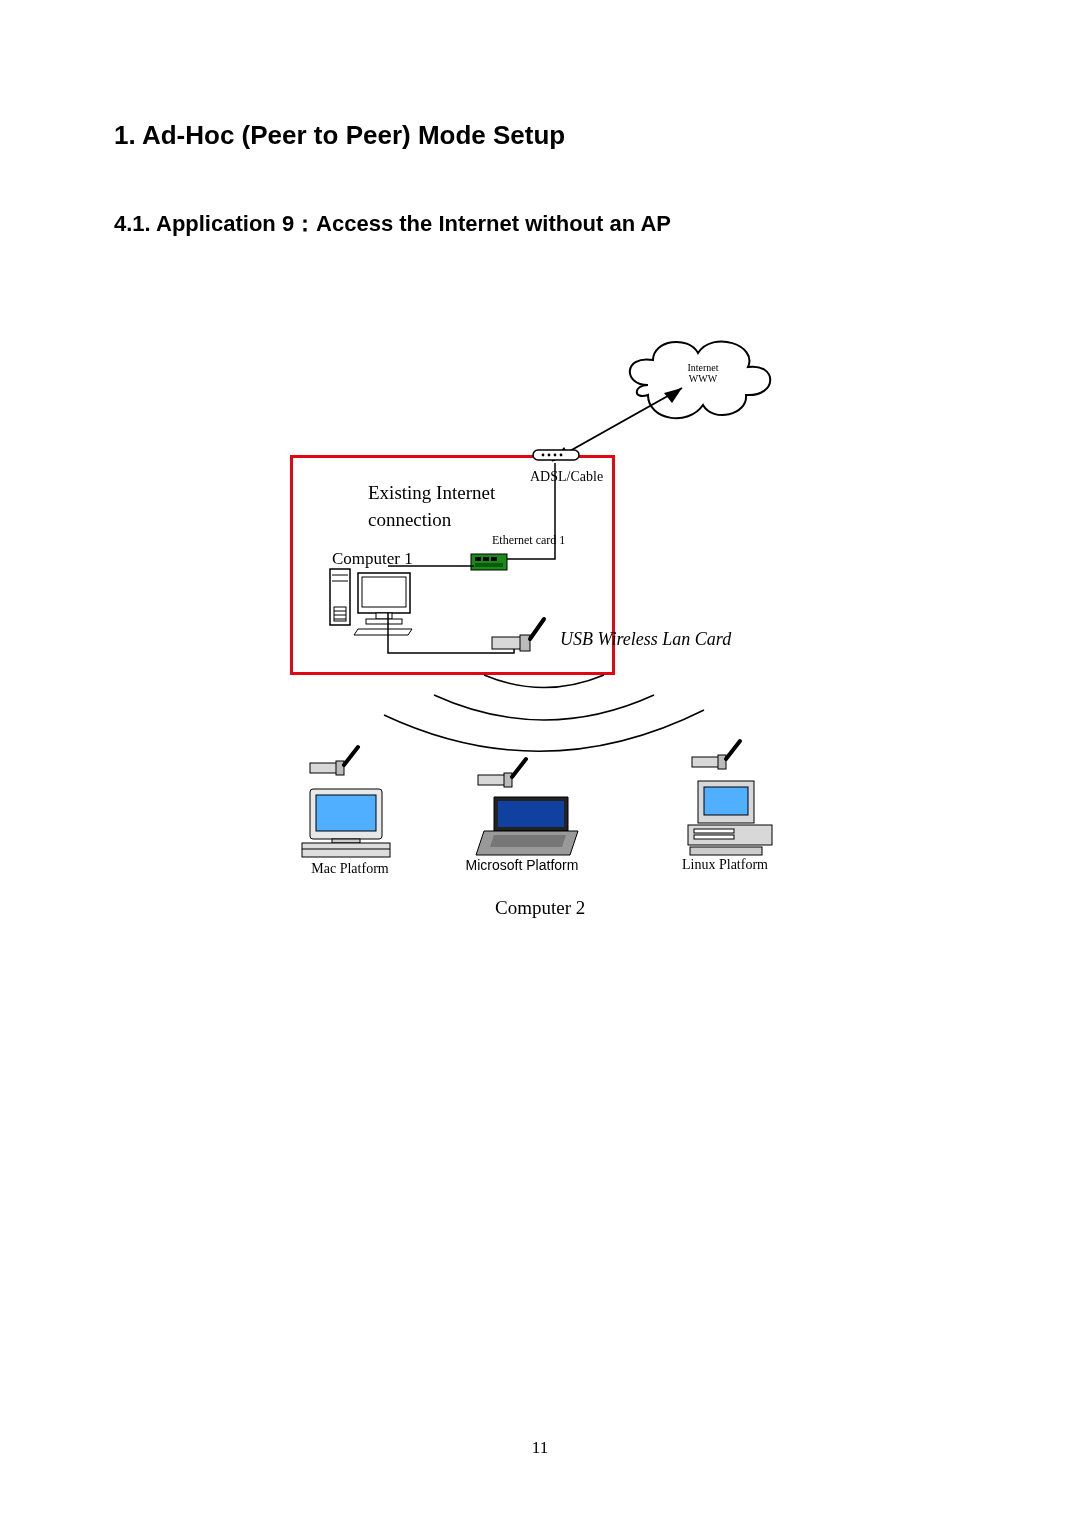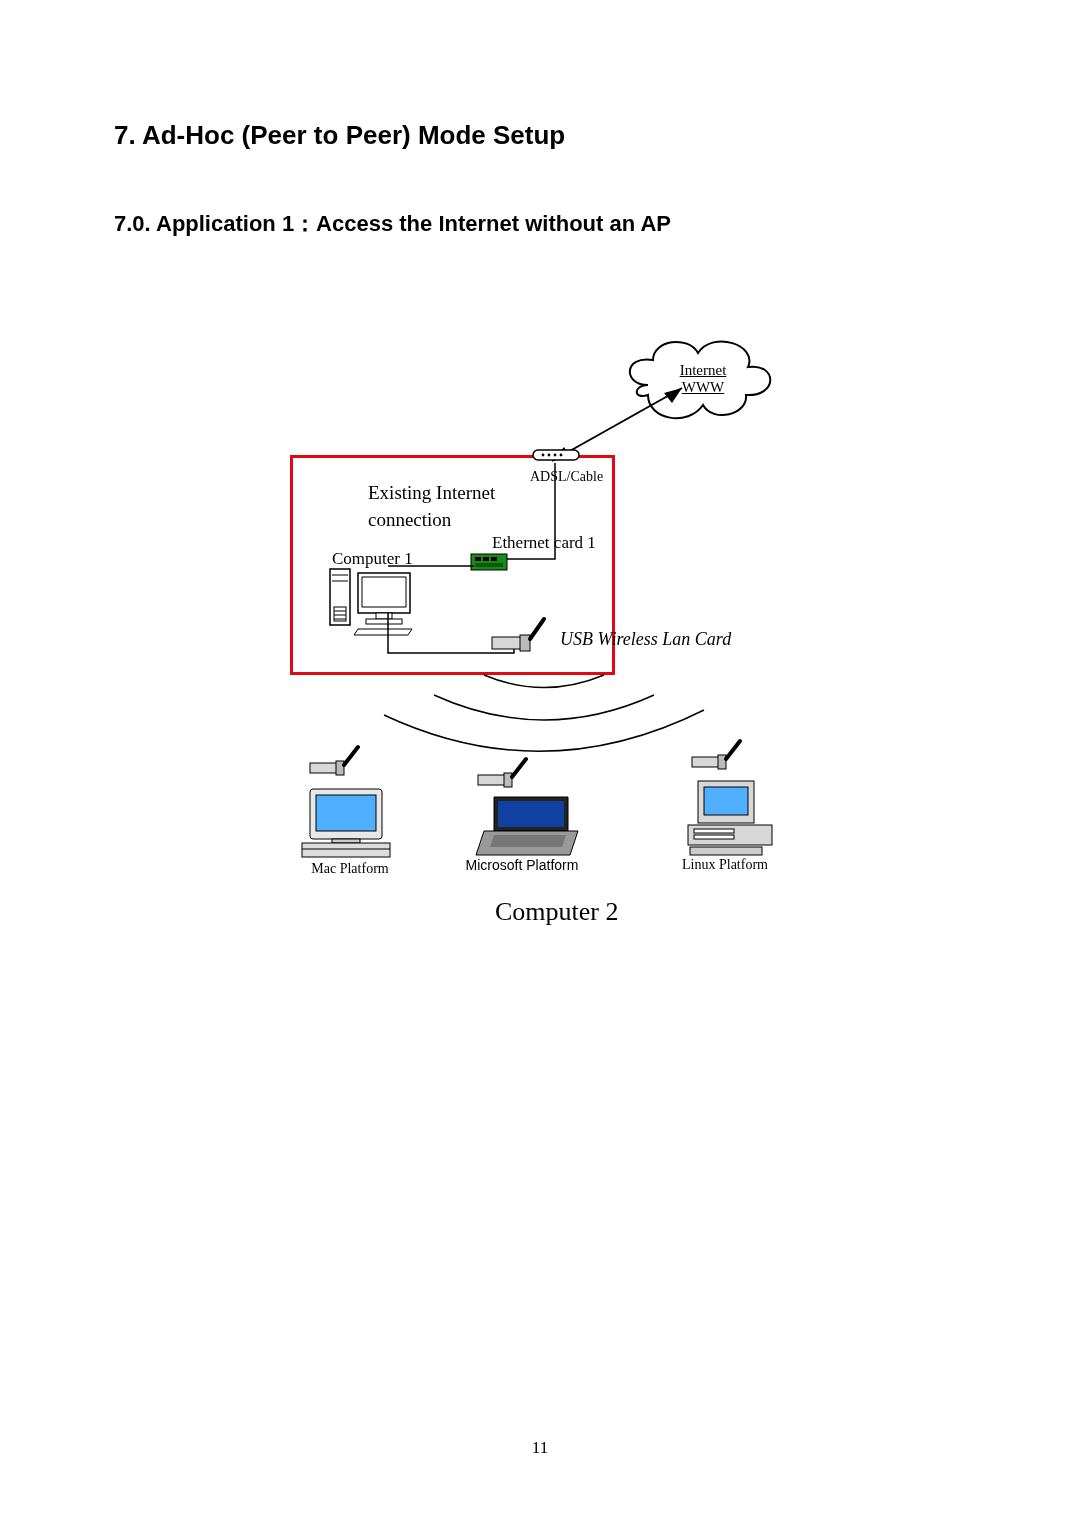--- a/index.html
+++ b/index.html
@@ -39,24 +39,23 @@
     width: 560px;
     height: 590px;
   }
   .diagram * { position: absolute; }
   .cloud {
     left: 338px; top: 0; width: 146px; height: 90px;
   }
   .cloud-label {
     left: 368px; top: 27px; width: 90px;
     font-family: "Times New Roman", serif;
-    font-size: 15px;
+    font-size: 10px;
     text-align: center;
     line-height: 1.1;
-    text-decoration: underline;
   }
   .redbox {
     left: 0; top: 120px; width: 325px; height: 220px;
     border: 3px solid #e30613;
     box-sizing: border-box;
   }
   .existing-label {
     left: 30px; top: 145px; width: 200px;
     font-family: "Times New Roman", serif;
     font-size: 19px;
@@ -72,21 +71,21 @@
     left: 241px; top: 112px;
   }
   .modem-label {
     left: 240px; top: 134px;
     font-family: "Times New Roman", serif;
     font-size: 14px;
   }
   .ethcard-label {
     left: 202px; top: 198px;
     font-family: "Times New Roman", serif;
-    font-size: 17px;
+    font-size: 12px;
   }
   .ethcard {
     left: 181px; top: 217px;
   }
   .computer1-icon { left: 38px; top: 232px; }
   .modem-to-cloud { left: 262px; top: 48px; width: 158px; height: 78px; }
   .modem-to-eth   { left: 200px; top: 128px; }
   .eth-to-pc      { left: 98px;  top: 228px; }
   .pc-to-usb      { left: 98px;  top: 278px; }
   .usb-icon { left: 200px; top: 280px; }
@@ -114,40 +113,40 @@
     font-size: 14px; text-align: center;
   }
   .linux-label {
     left: 380px; top: 522px; width: 110px;
     font-family: "Times New Roman", serif;
     font-size: 14px; text-align: center;
   }
   .computer2-label {
     left: 205px; top: 562px;
     font-family: "Times New Roman", serif;
-    font-size: 26px;
+    font-size: 19px;
   }
   .page-number {
     position: absolute;
     bottom: 70px;
     left: 0; right: 0;
     text-align: center;
     font-family: "Times New Roman", serif;
     font-size: 17px;
   }
   svg { overflow: visible; }
 </style>
 </head>
 <body>
 
 <div class="page">
 
-  <h1 class="section-title">7. Ad-Hoc (Peer to Peer) Mode Setup</h1>
-
-  <h2 class="subsection-title">7.0. Application 1：Access the Internet without an AP</h2>
+  <h1 class="section-title">1. Ad-Hoc (Peer to Peer) Mode Setup</h1>
+
+  <h2 class="subsection-title">4.1. Application 9：Access the Internet without an AP</h2>
 
 
   <div class="diagram">
 
     <svg class="cloud" width="146" height="90">
       <path d="M20 50 C -5 50 -5 20 25 25 C 25 5 60 0 70 18 C 85 -5 130 10 120 32 C 150 28 150 62 118 60 C 120 80 85 88 75 70 C 60 92 20 85 20 60 C 5 65 5 50 20 50 Z" fill="none" stroke="#000" stroke-width="2"></path>
     </svg>
     <div class="cloud-label">Internet<br>WWW</div>
 
     <svg class="modem-to-cloud" width="158" height="78">

